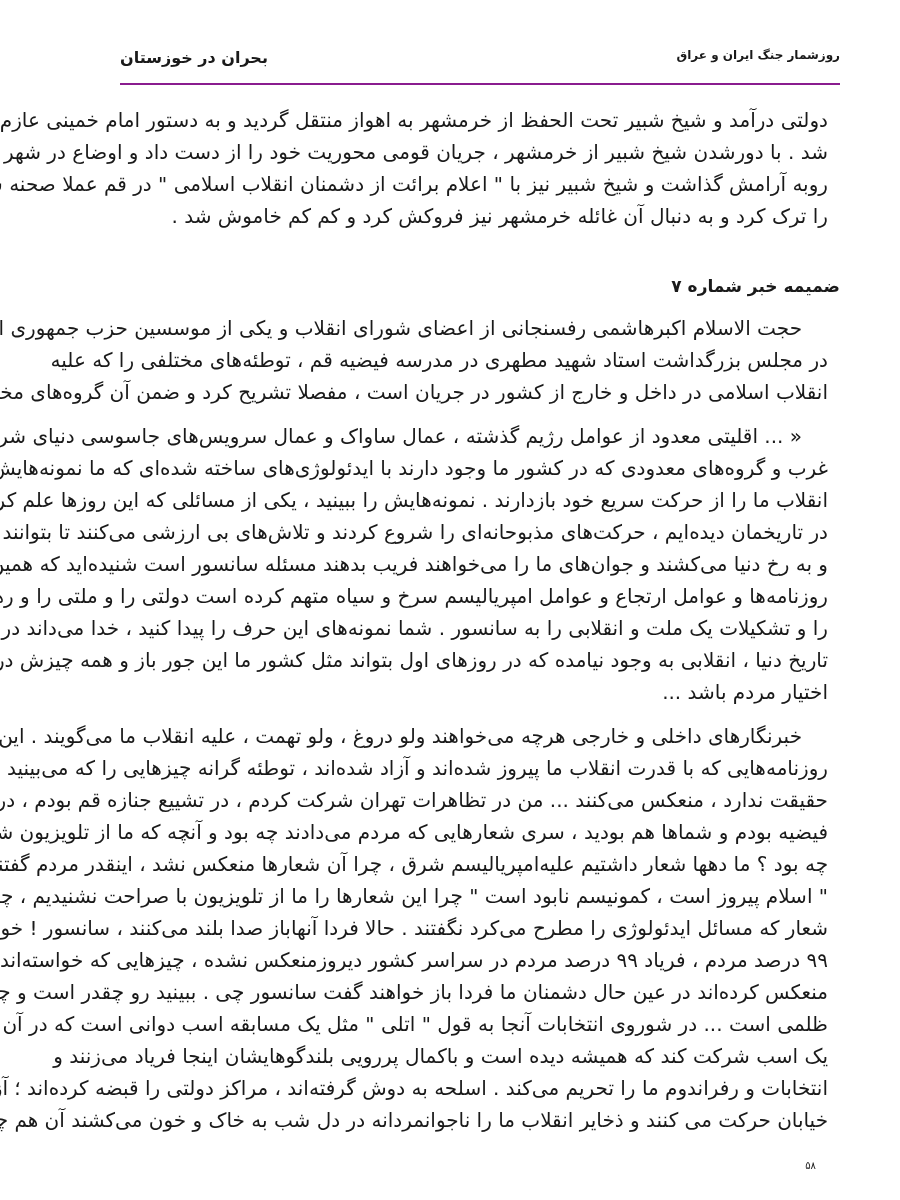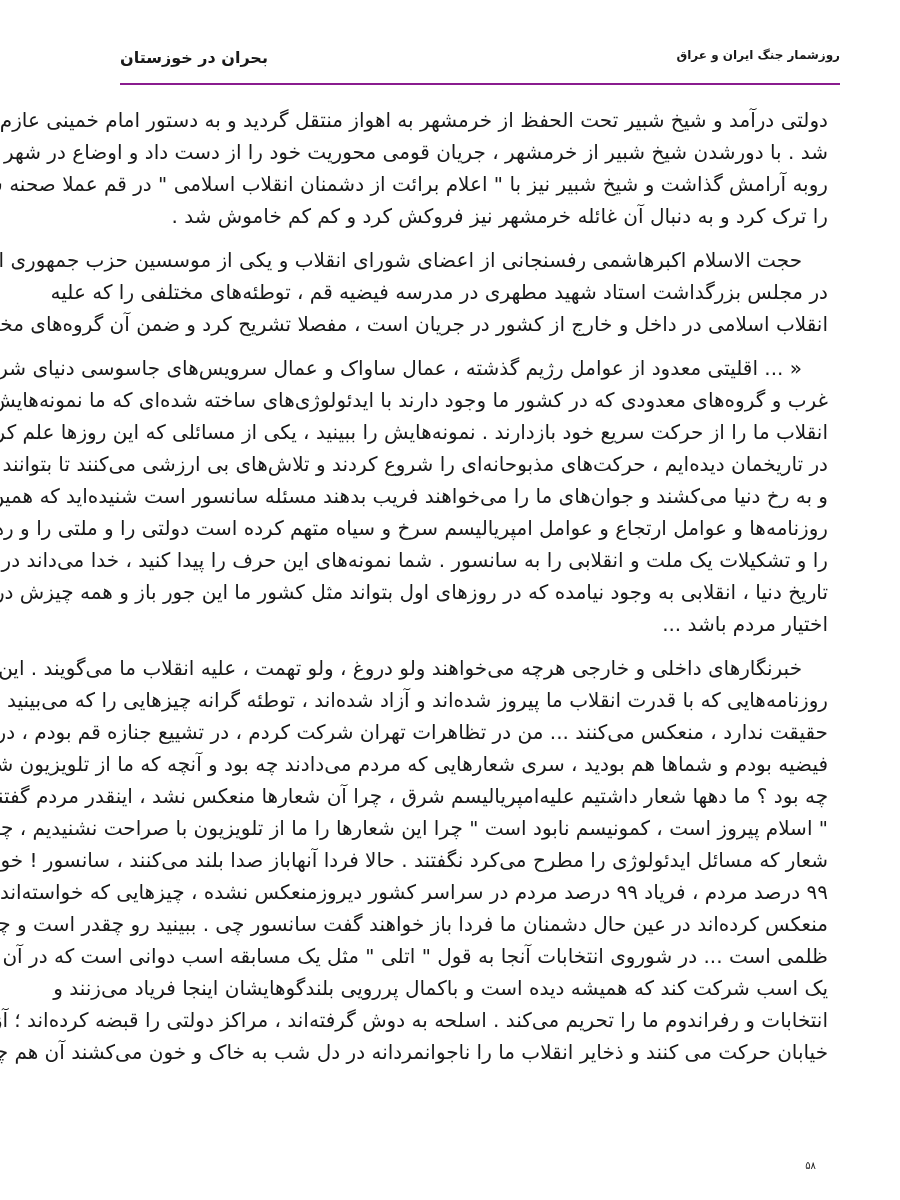--- a/index.html
+++ b/index.html
@@ -28,20 +28,21 @@
   <div class="header-rule" style="background: rgb(138, 28, 143);"></div>
 
   <div class="content">
     <p class="para">
       <span class="line">دولتی درآمد و شیخ شبیر تحت الحفظ از خرمشهر به اهواز منتقل گردید و به دستور امام خمینی عازم قم</span>
       <span class="line">شد . با دورشدن شیخ شبیر از خرمشهر ، جریان قومی محوریت خود را از دست داد و اوضاع در شهر بتدریج</span>
       <span class="line">روبه آرامش گذاشت و شیخ شبیر نیز با " اعلام برائت از دشمنان انقلاب اسلامی " در قم عملا صحنه سیاسی</span>
       <span class="line last">را ترک کرد و به دنبال آن غائله خرمشهر نیز فروکش کرد و کم کم خاموش شد .</span>
     </p>
 
+    <div class="section-heading">ضمیمه خبر شماره ۷</div>
 
     <p class="para">
       <span class="line" style="padding-right:26px">حجت الاسلام اکبرهاشمی رفسنجانی از اعضای شورای انقلاب و یکی از موسسین حزب جمهوری اسلامی</span>
       <span class="line">در مجلس بزرگداشت استاد شهید مطهری در مدرسه فیضیه قم ، توطئه‌های مختلفی را که علیه</span>
       <span class="line">انقلاب اسلامی در داخل و خارج از کشور در جریان است ، مفصلا تشریح کرد و ضمن آن گروه‌های مخالف</span>
     </p>
 
     <p class="para">
       <span class="line" style="padding-right:26px">« ... اقلیتی معدود از عوامل رژیم گذشته ، عمال ساواک و عمال سرویس‌های جاسوسی دنیای شرق و</span>
       <span class="line">غرب و گروه‌های معدودی که در کشور ما وجود دارند با ایدئولوژی‌های ساخته شده‌ای که ما نمونه‌هایش را</span>

